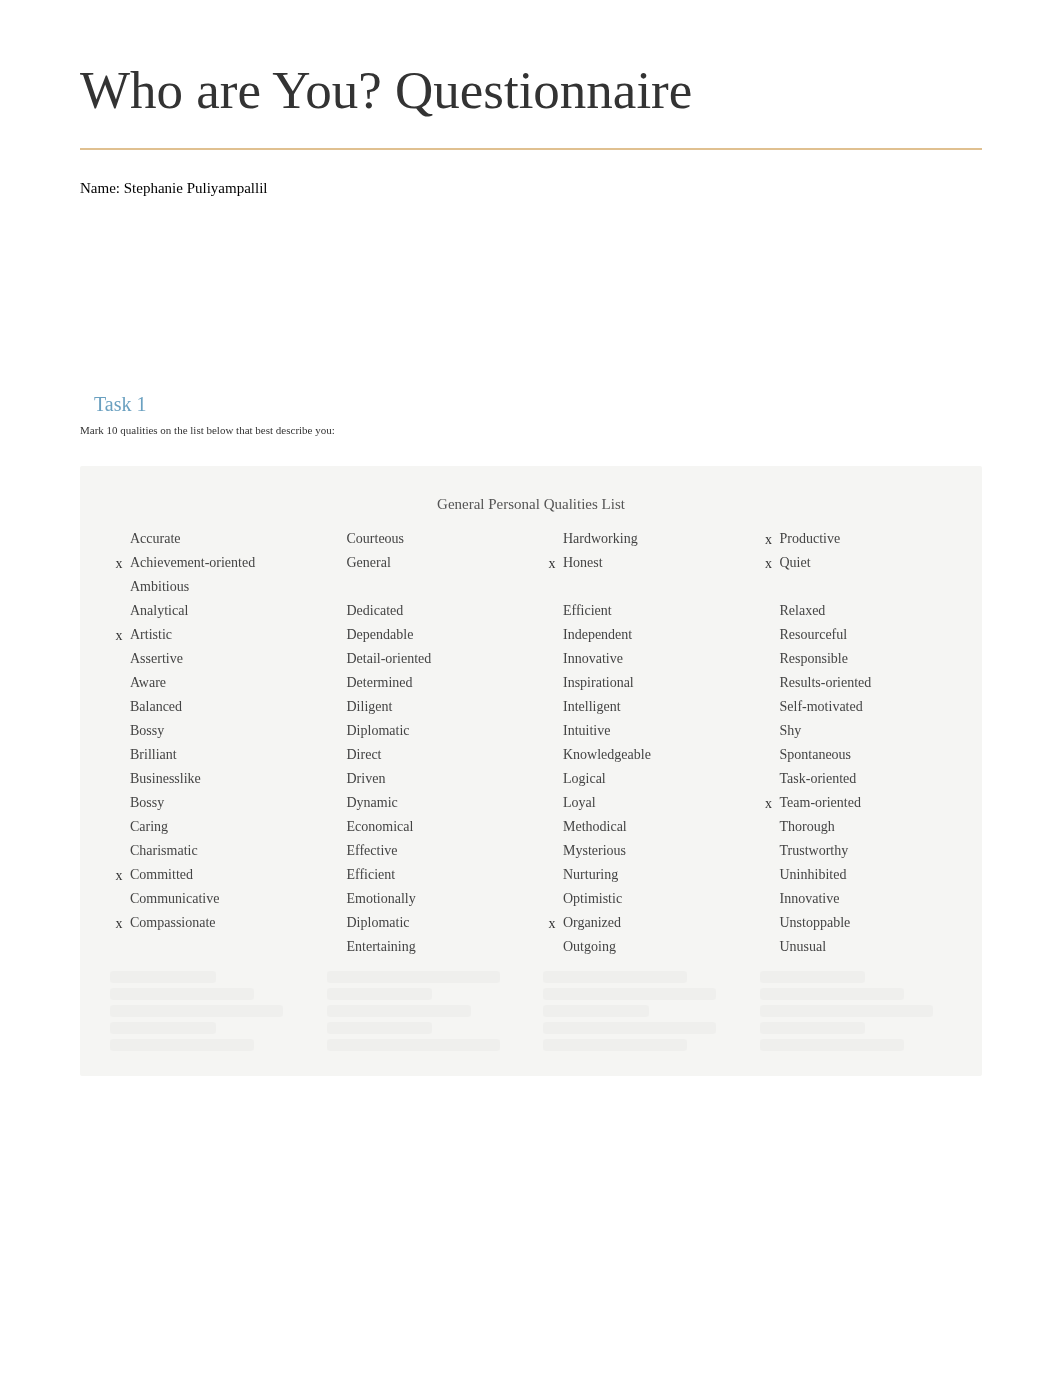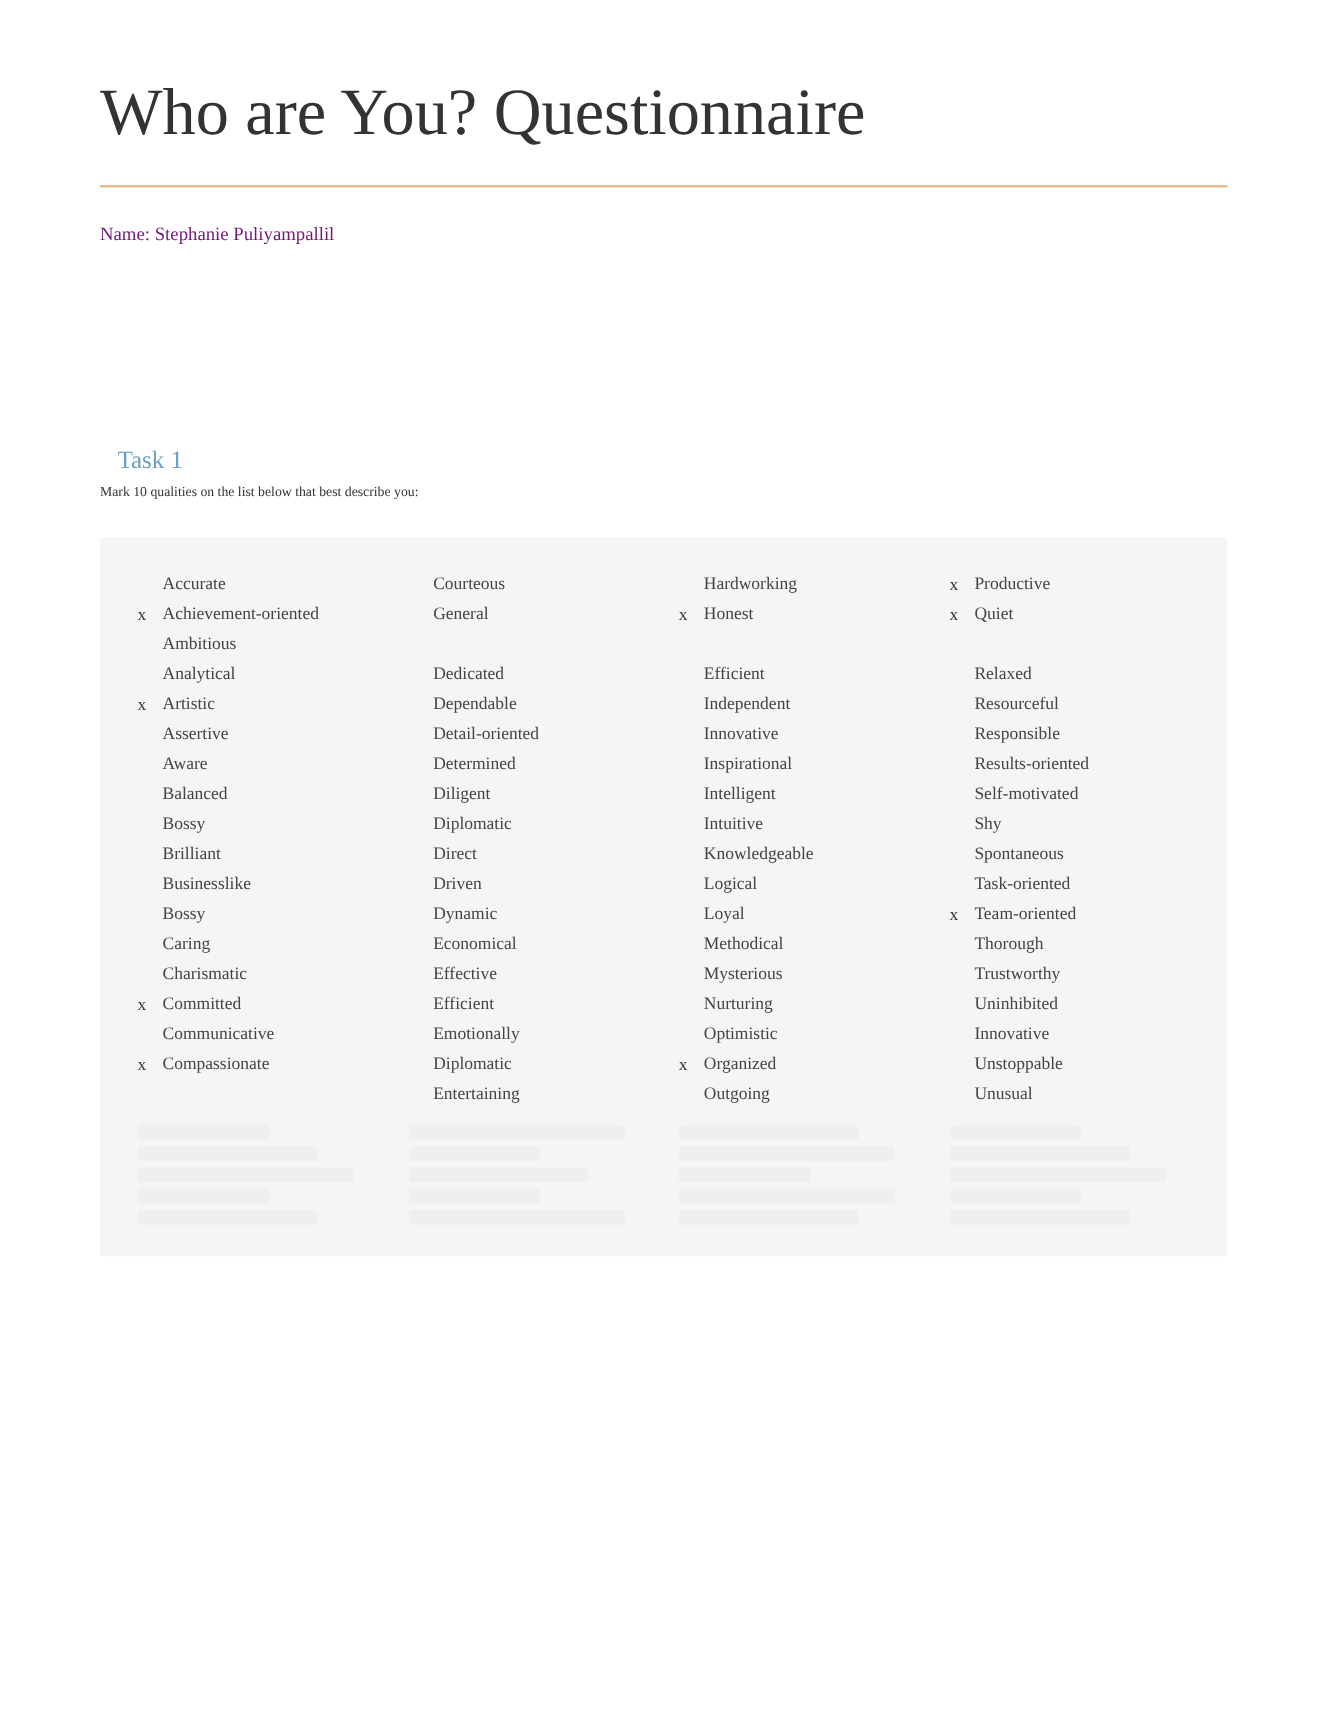--- a/index.html
+++ b/index.html
@@ -17,21 +17,22 @@
       color: #333;
       margin-bottom: 28px;
     }
     .title-underline {
       border: none;
       border-top: 2px solid #e0c090;
       margin-bottom: 30px;
     }
     .name-line {
       font-size: 15px;
-      color: #701a75;
+      margin-bottom: 36px;
+      color: #000000;
     }
     .task-heading {
       font-size: 20px;
       color: #6aa0c0;
       font-weight: normal;
       margin-bottom: 8px;
       margin-left: 14px;
     }
     .task-desc {
       font-size: 11px;
@@ -47,20 +48,21 @@
     .qualities-title {
       text-align: center;
       font-size: 15px;
       color: #555;
       margin-bottom: 18px;
     }
     .qualities-grid {
       display: grid;
       grid-template-columns: 1fr 1fr 1fr 1fr;
       gap: 4px;
+      text-align: center;
     }
     .col {
       padding: 0 10px;
     }
     .quality-row {
       display: flex;
       align-items: flex-start;
       min-height: 22px;
       margin-bottom: 2px;
       font-size: 14px;
@@ -96,20 +98,21 @@
 <hr class="title-underline">
 
 <p class="name-line">Name: Stephanie Puliyampallil</p>
 
 <div class="spacer"></div>
 
 <h2 class="task-heading">Task 1</h2>
 <p class="task-desc">Mark 10 qualities on the list below that best describe you:</p>
 
 <div class="qualities-section">
+  <div class="qualities-title">General Personal Qualities List</div>
   <div class="qualities-grid">
 
     <div class="col" id="col0">
         <div class="quality-row">
           <span class="mark"></span>
           <span class="quality-text">Accurate</span>
         </div>
         <div class="quality-row">
           <span class="mark">x</span>
           <span class="quality-text">Achievement-oriented</span>

